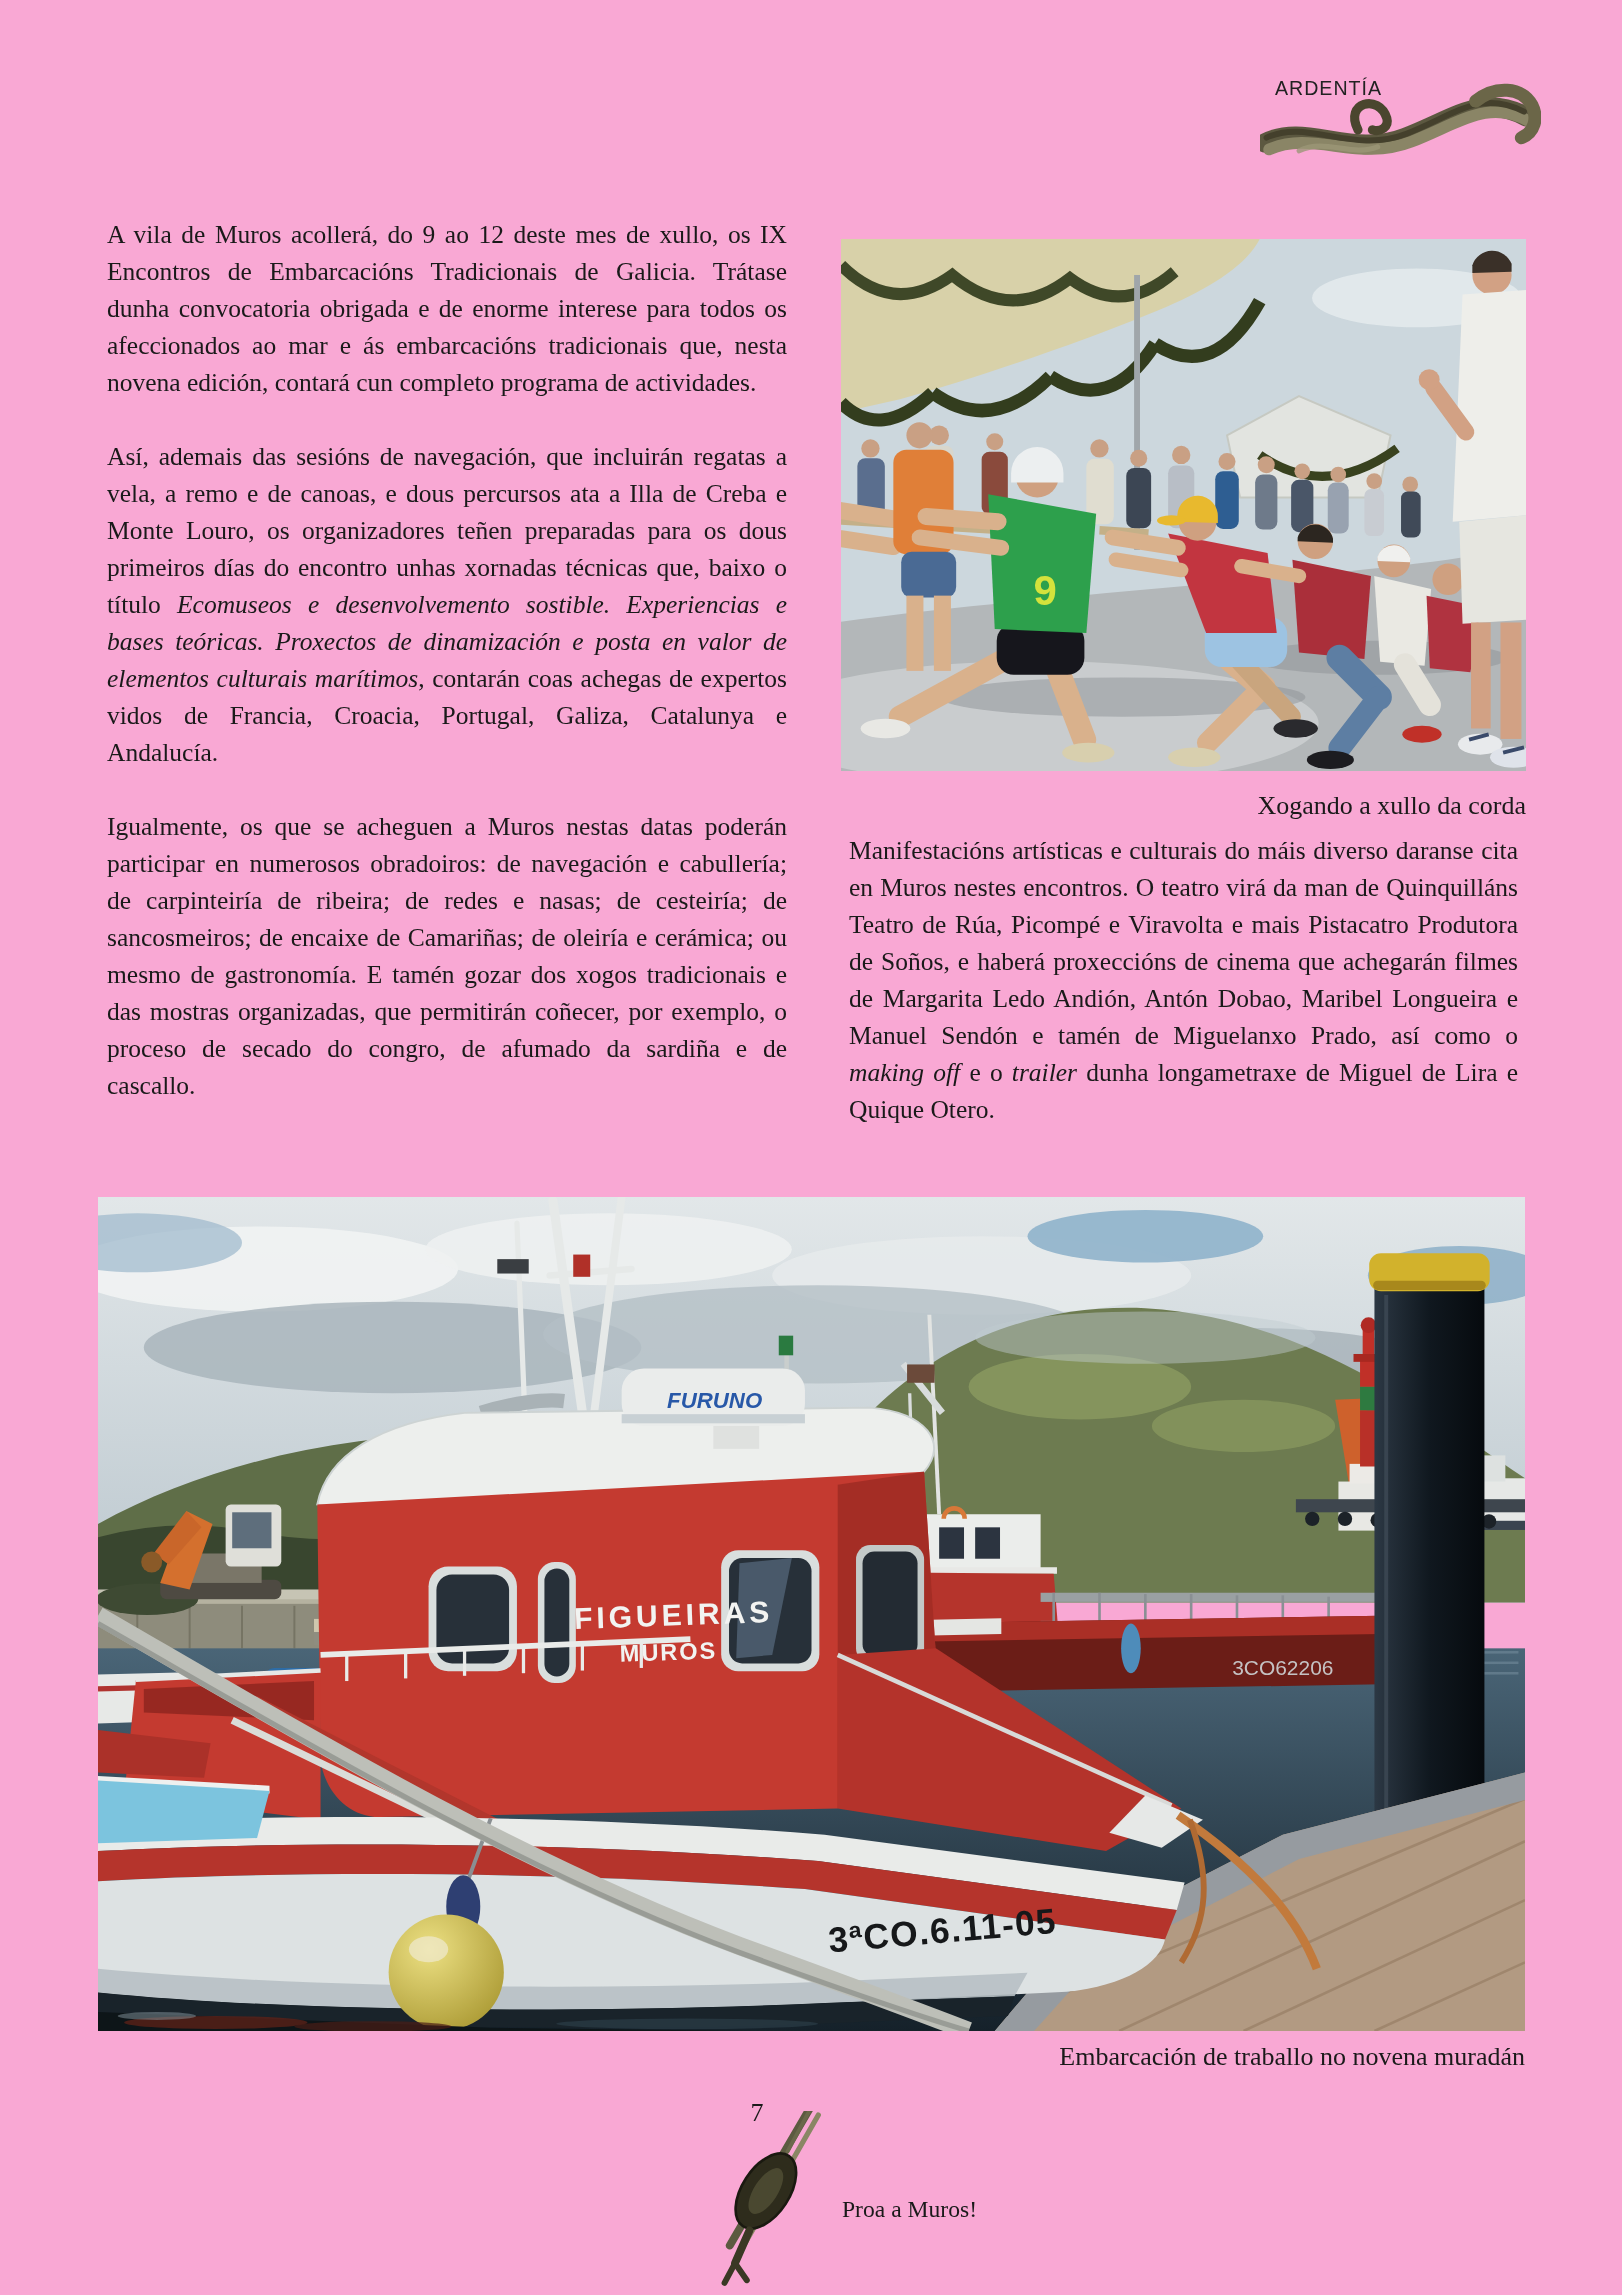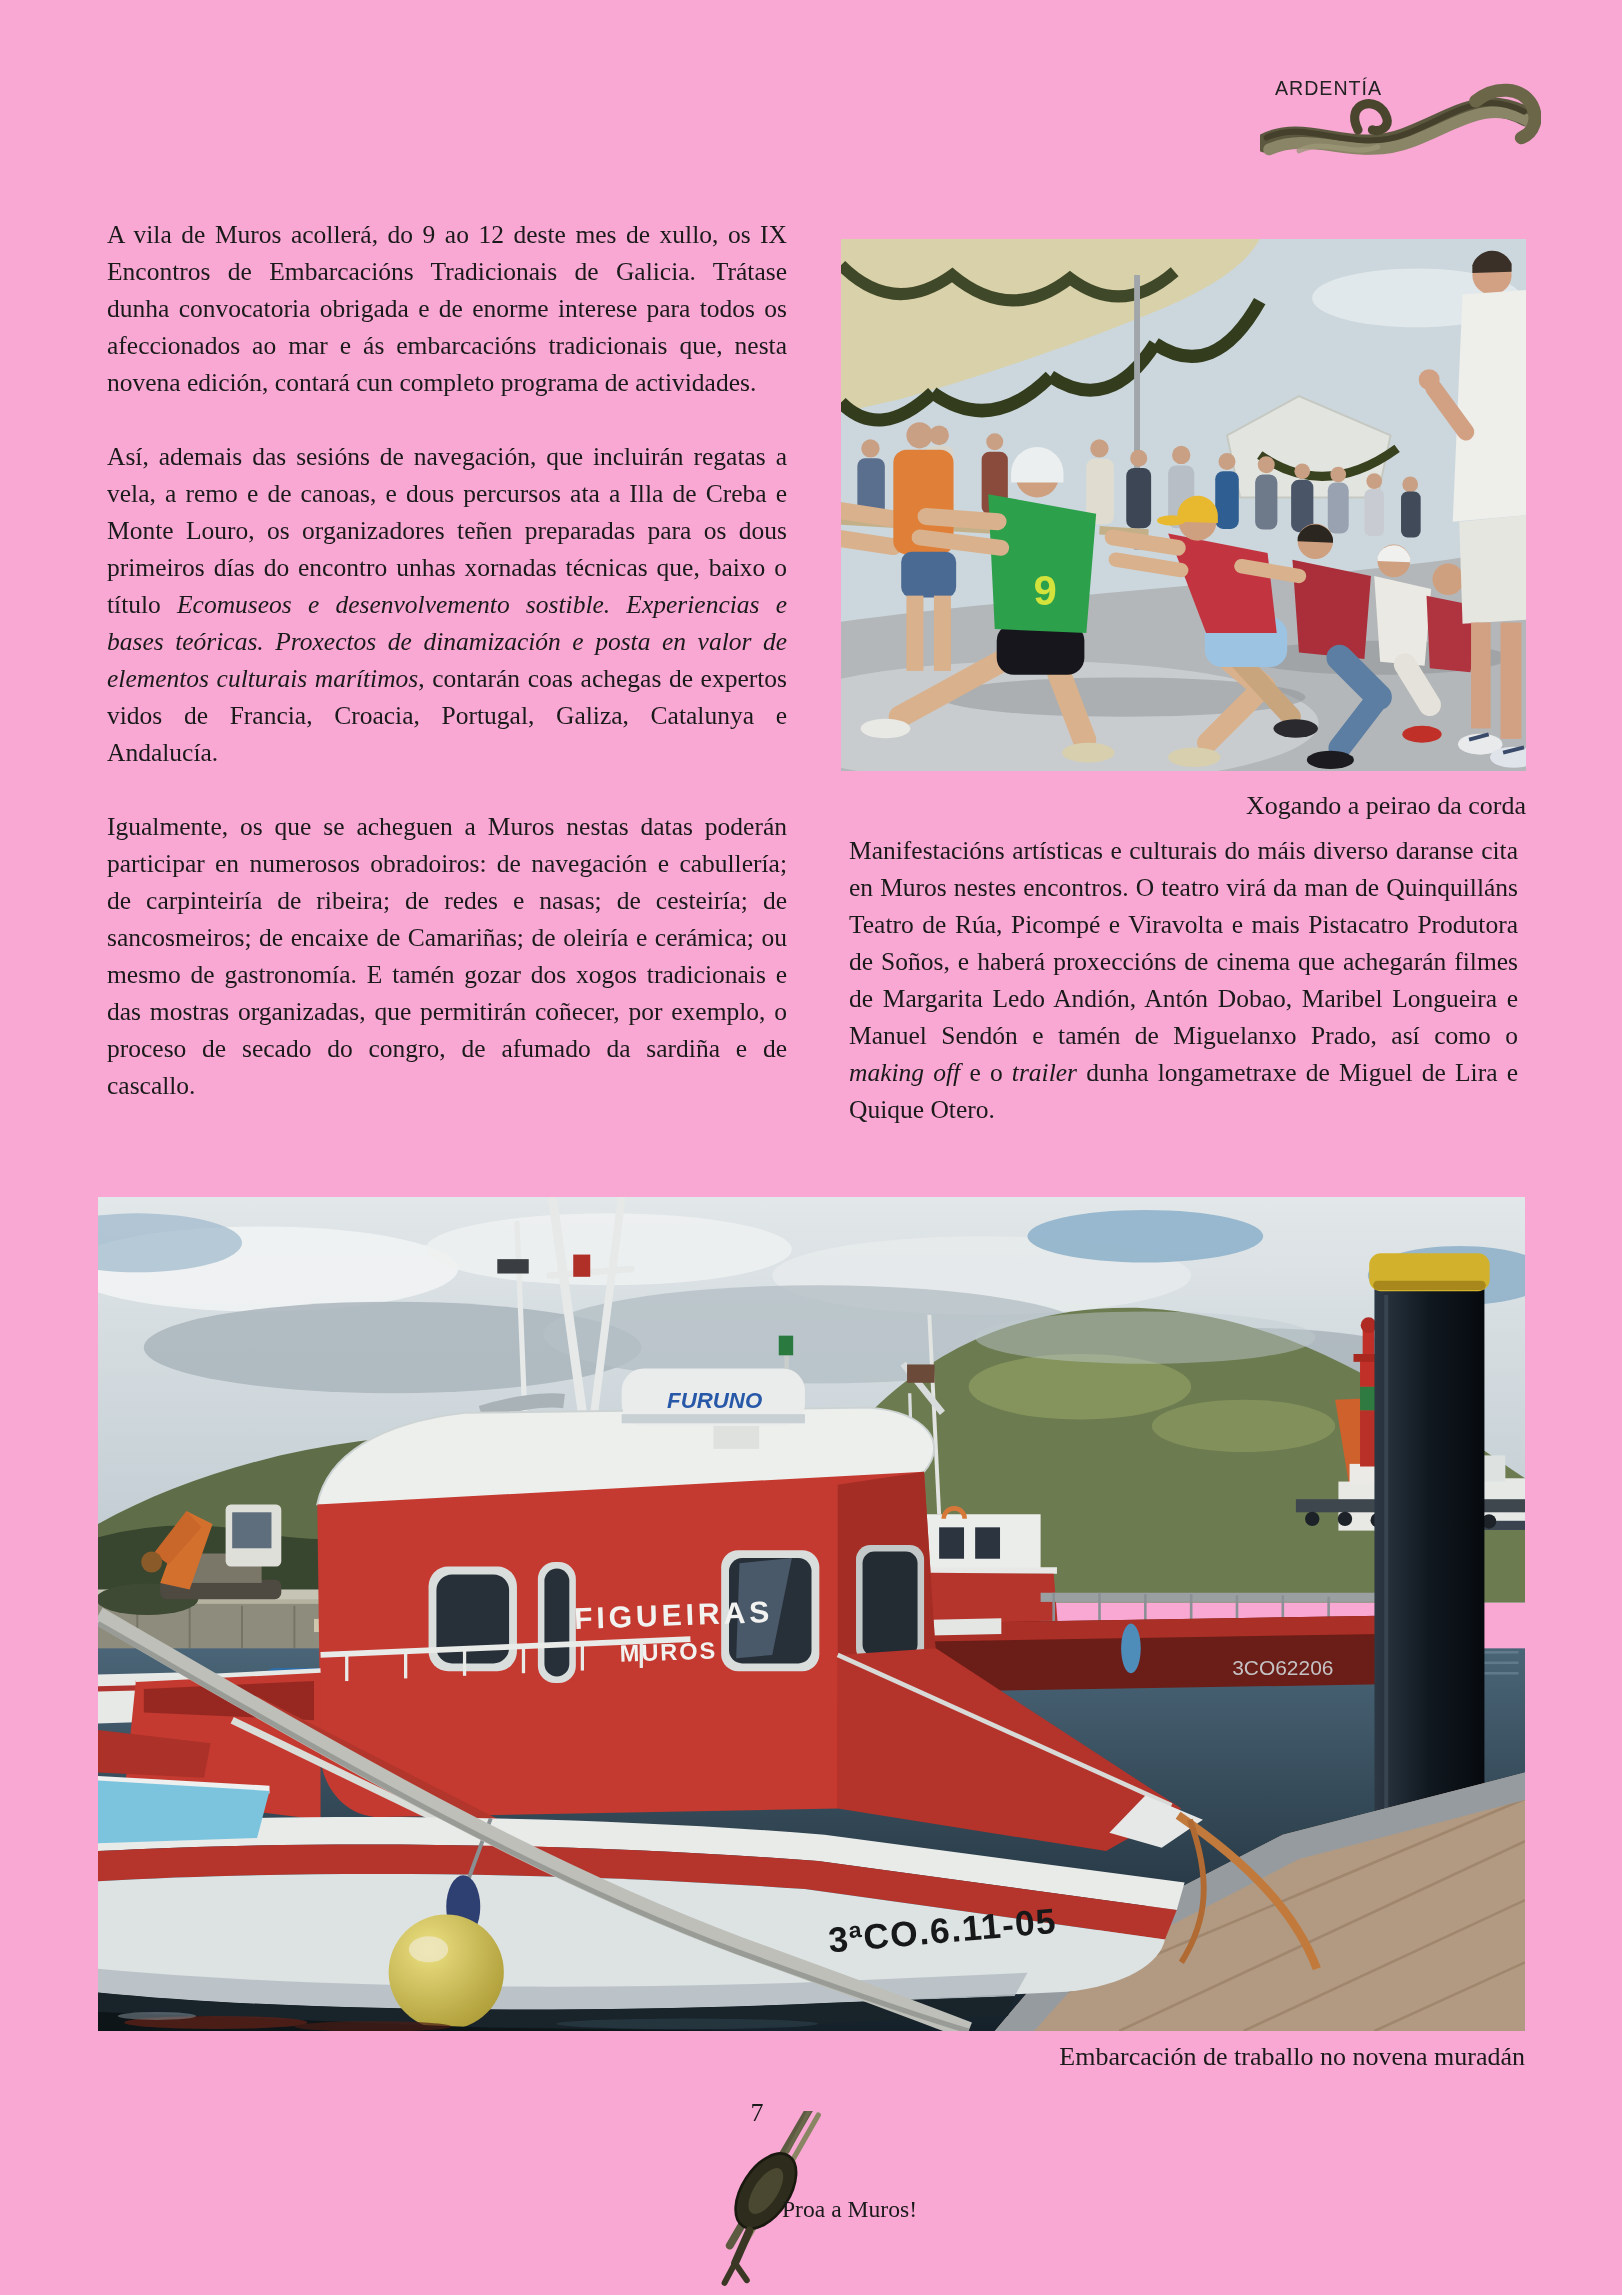--- a/index.html
+++ b/index.html
@@ -22,21 +22,21 @@
   p.body.gap{margin-top:37px;}
   .ital{font-style:italic;}
   .photo-frame{display:block;width:685px;height:532px;}
   .caption{font-size:26px;line-height:37px;text-align:right;margin:0;}
   .cap1{margin-top:15.7px;}
   .head2{margin-top:26px;}
   .bigphoto{position:absolute;left:98px;top:1197px;width:1427px;height:834px;}
   .bigcaption{position:absolute;left:98px;top:2040px;width:1427px;text-align:right;font-size:26px;line-height:33px;}
   .pagenum{position:absolute;left:731px;top:2098px;width:52px;text-align:center;font-size:26px;}
   .pulley{position:absolute;left:710px;top:2111px;width:115px;height:185px;}
-  .motto{position:absolute;left:782px;top:2196px;font-size:23.6px;}
+  .motto{position:absolute;left:842px;top:2196px;font-size:23.6px;}
   svg{display:block;}
 </style>
 </head>
 <body>
 
 <div class="page">
 
   <div class="brand">ARDENTÍA</div>
   <svg class="rope-logo" viewBox="0 0 430 195" aria-hidden="true">
     <g fill="none" stroke-linecap="round">
@@ -185,21 +185,21 @@
         <line x1="955" y1="295" x2="906" y2="228" stroke="#d2a184" stroke-width="26" stroke-linecap="round"></line>
         <circle cx="899" cy="215" r="16" fill="#d2a184"></circle>
         <path d="M945,432 L1047,422 L1047,582 L950,588 Z" fill="#e6e6e0"></path>
         <rect x="963" y="586" width="30" height="162" fill="#d2a184"></rect>
         <rect x="1008" y="586" width="32" height="178" fill="#d2a184"></rect>
         <ellipse cx="977" cy="772" rx="34" ry="16" fill="#e8eaec"></ellipse>
         <ellipse cx="1028" cy="792" rx="36" ry="16" fill="#dfe3ea"></ellipse>
         <path d="M960,765 l30,-8 M1012,785 l32,-8" stroke="#3a4a6a" stroke-width="6"></path>
       </g>
     </svg>
-    <p class="caption cap1">Xogando a peirao da corda</p>
+    <p class="caption cap1">Xogando a xullo da corda</p>
     <p class="body"><span>Manifestacións artísticas e culturais do máis diverso daranse cita en Muros nestes encontros. O teatro virá da man de Quinquilláns Teatro de Rúa, Picompé e Viravolta e mais Pistacatro Produtora de Soños, e haberá proxeccións de cinema que achegarán filmes de Margarita Ledo Andión, Antón Dobao, Maribel Longueira e Manuel Sendón e tamén de Miguelanxo Prado, así como o </span><span class="ital">making off</span><span> e o </span><span class="ital">trailer</span><span> dunha longametraxe de Miguel de Lira e Quique Otero.</span></p>
   </div>
 
   <svg class="bigphoto" viewBox="0 0 2180 1275" preserveAspectRatio="none">
     <defs>
       <linearGradient id="sky" x1="0" y1="0" x2="0" y2="1">
         <stop offset="0" stop-color="#e2e7e9"></stop>
           <stop offset="1" stop-color="#bcc8cf"></stop>
       </linearGradient>
       <linearGradient id="water" x1="0" y1="0" x2="0" y2="1">

